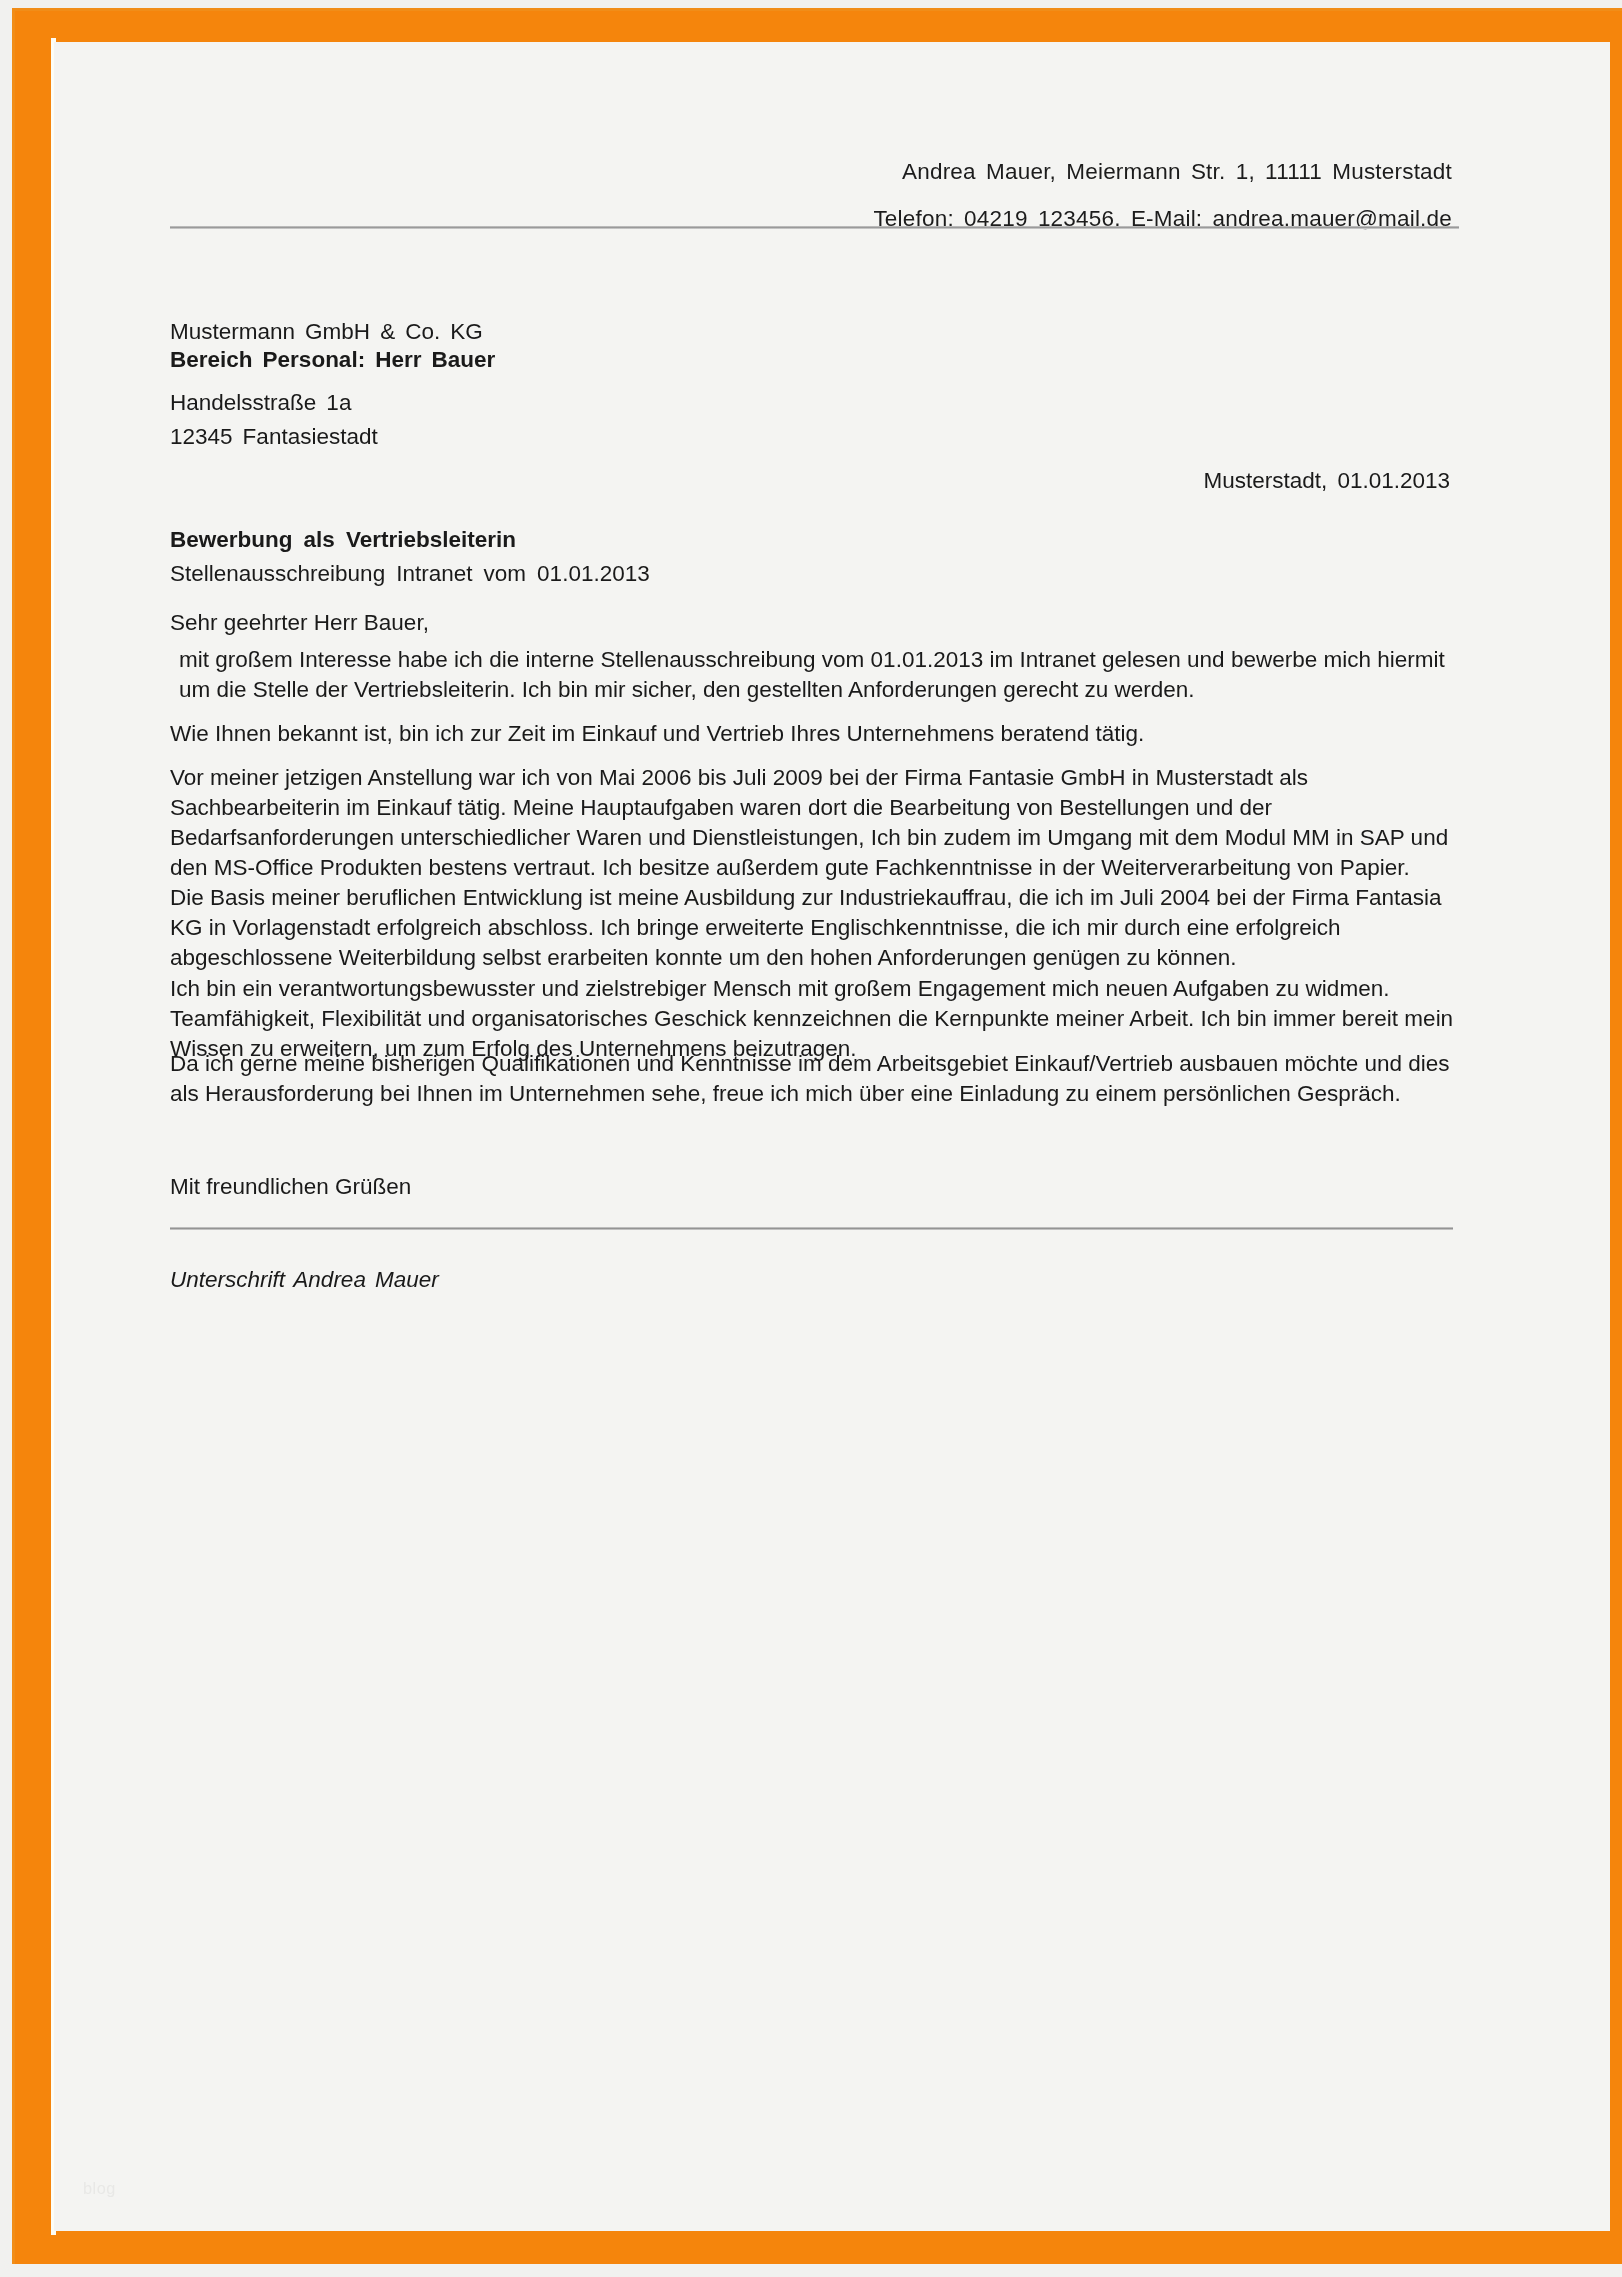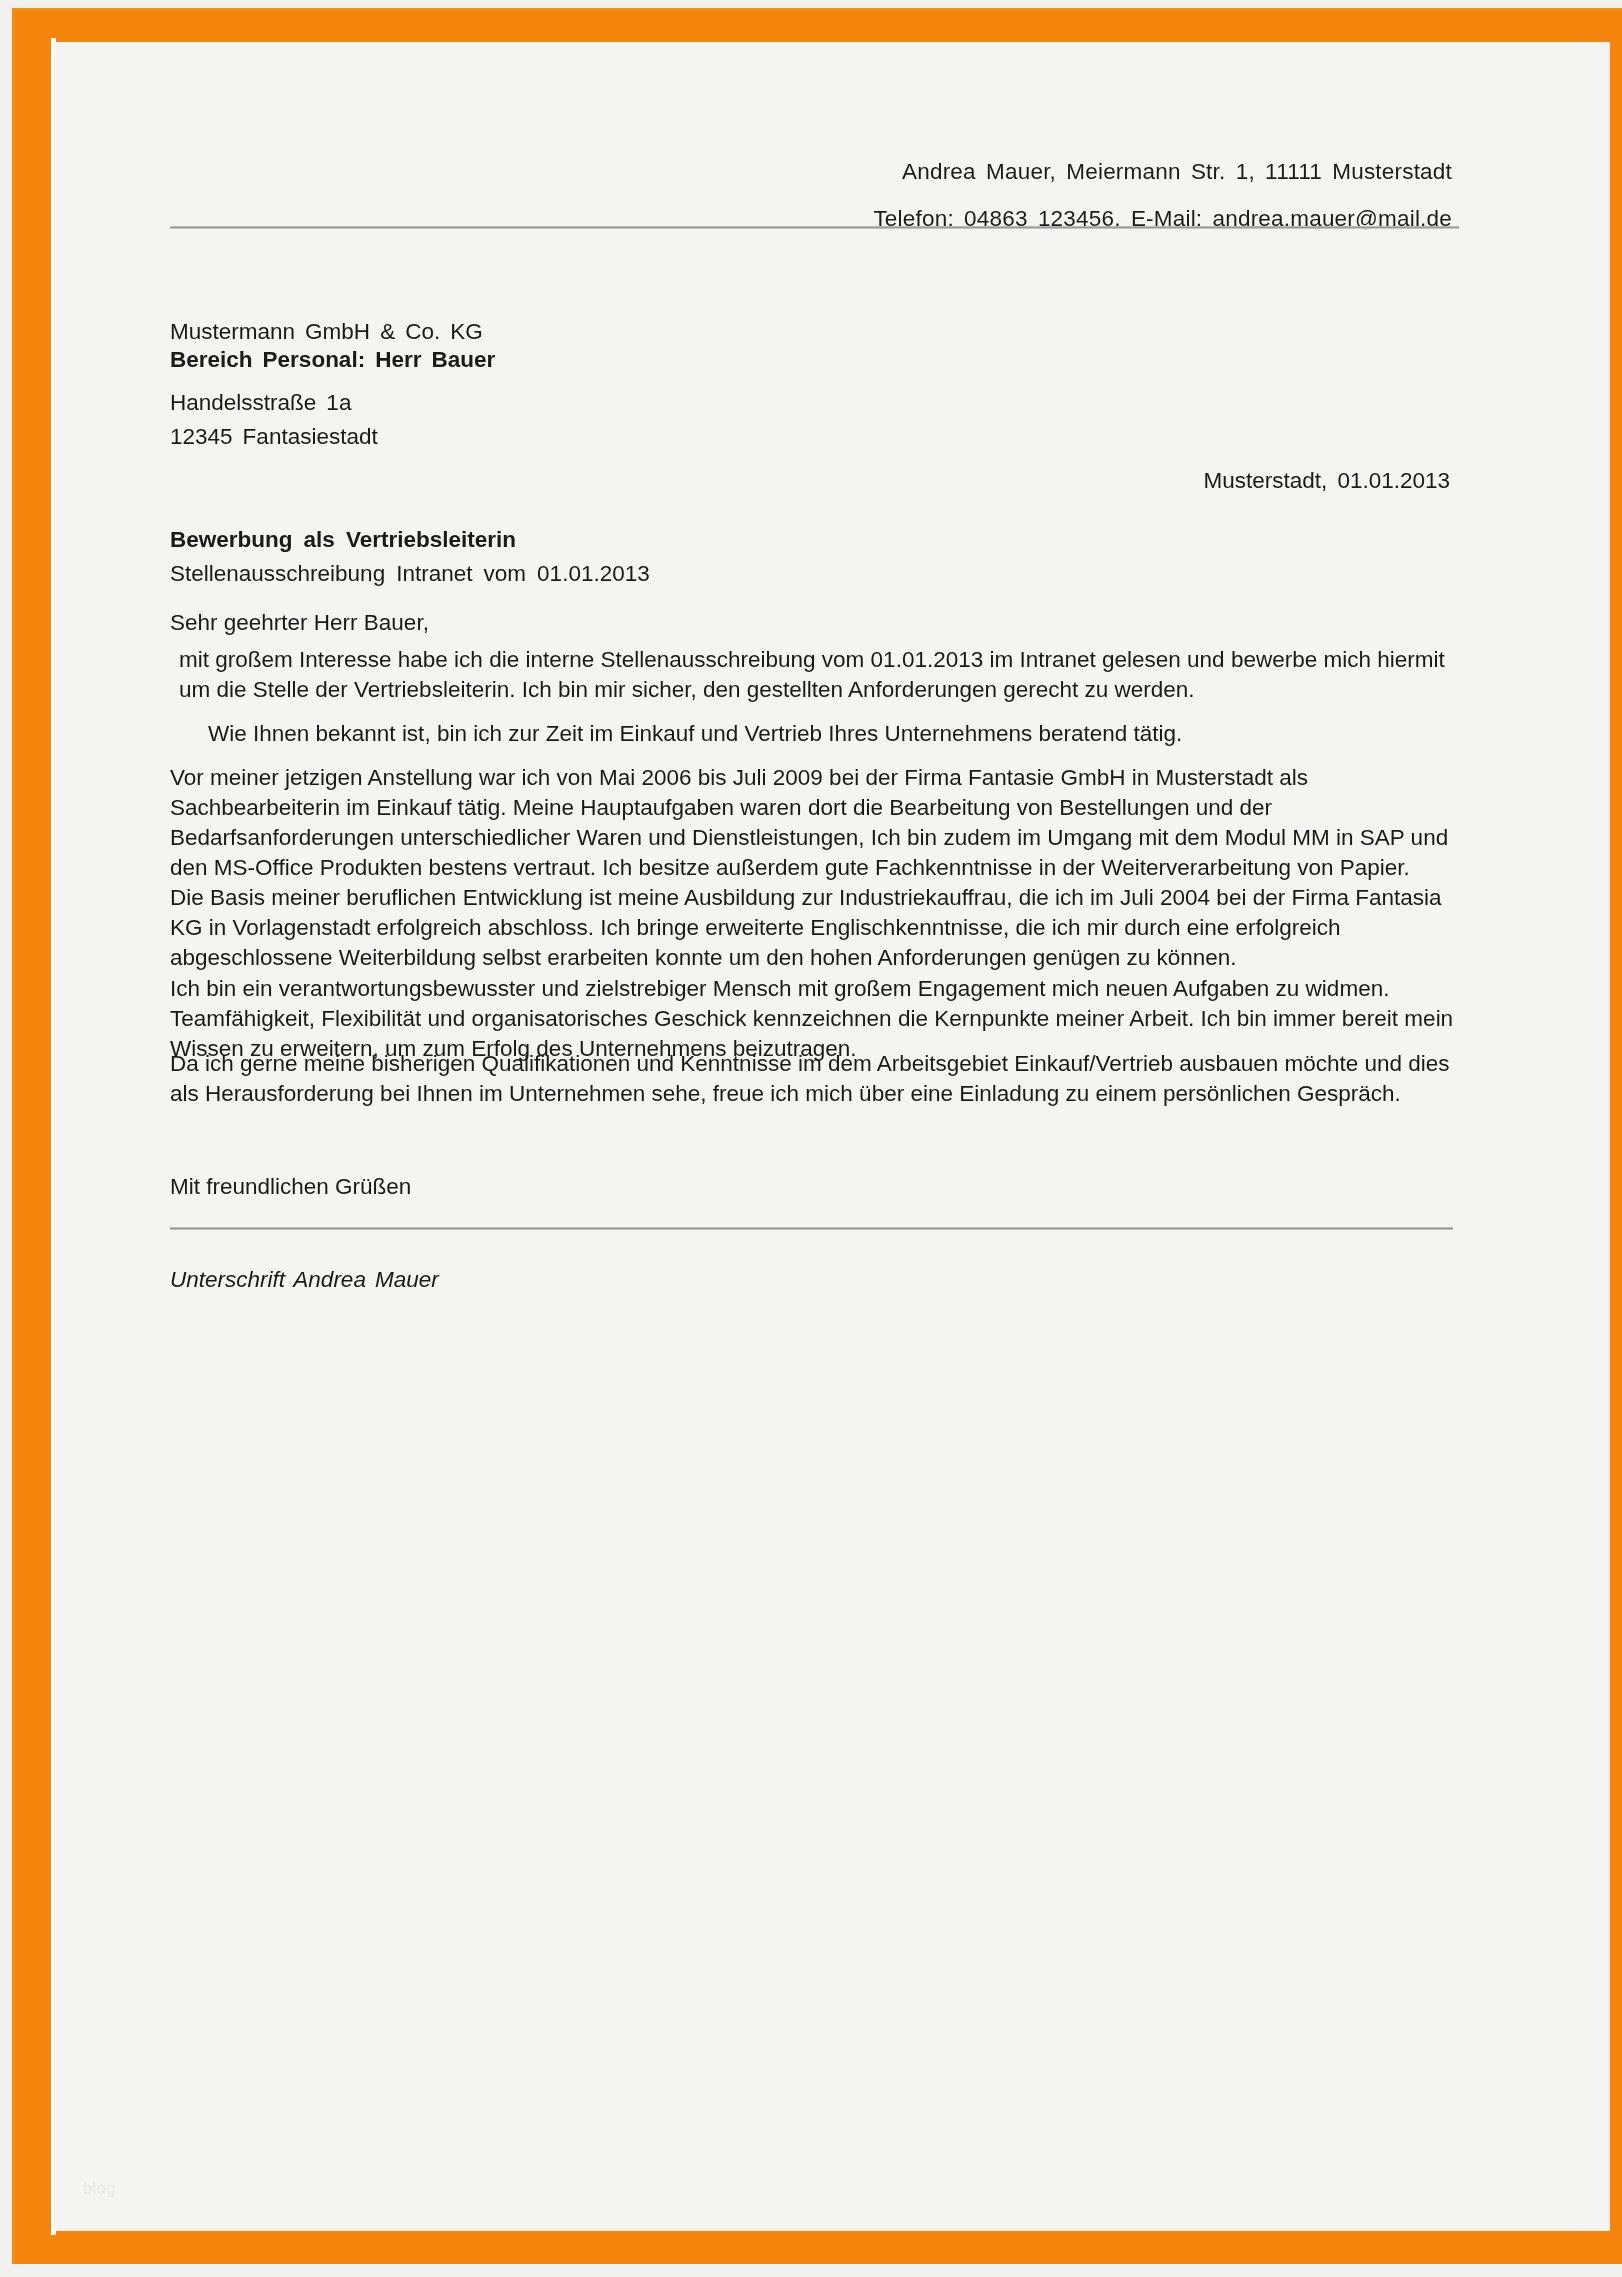--- a/index.html
+++ b/index.html
@@ -143,21 +143,21 @@
 
   .para {
     position: absolute;
     left: 116px;
     width: 1286px;
     font-size: 22.5px;
     line-height: 30px;
     text-align: left;
   }
   .p1 { top: 603px; margin-left: 9px; }
-  .p2 { top: 677px; margin-left: 38px; }
+  .p2 { top: 677px; }
   .p3 { top: 721px; }
   .p4 { top: 841px; }
   .p5 { top: 932px; }
   .p6 { top: 1007px; }
   .p7 { top: 1092px; }
   .closing {
     position: absolute;
     left: 116px;
     top: 1132px;
     font-size: 22.5px;
@@ -200,21 +200,21 @@
   <div class="orange-frame"></div>
   <div class="orange-frame-inner-highlight"></div>
 
   <div class="sheet-edge-l"></div>
 
   <div class="sheet">
     <div class="doc">
 
       <div class="sender-line l1">Andrea Mauer, Meiermann Str. 1, 11111 Musterstadt</div>
 
-      <div class="sender-line l2">Telefon: 04863 123456, E-Mail: andrea.mauer@mail.de</div>
+      <div class="sender-line l2">Telefon: 04219 123456, E-Mail: andrea.mauer@mail.de</div>
 
       <div class="rule-header"></div>
 
       <div class="addr a1">Mustermann GmbH &amp; Co. KG</div>
       <div class="addr a2">Bereich Personal: Herr Bauer</div>
       <div class="addr a3">Handelsstraße 1a</div>
       <div class="addr a4">12345 Fantasiestadt</div>
 
       <div class="dateline">Musterstadt, 01.01.2013</div>
 

